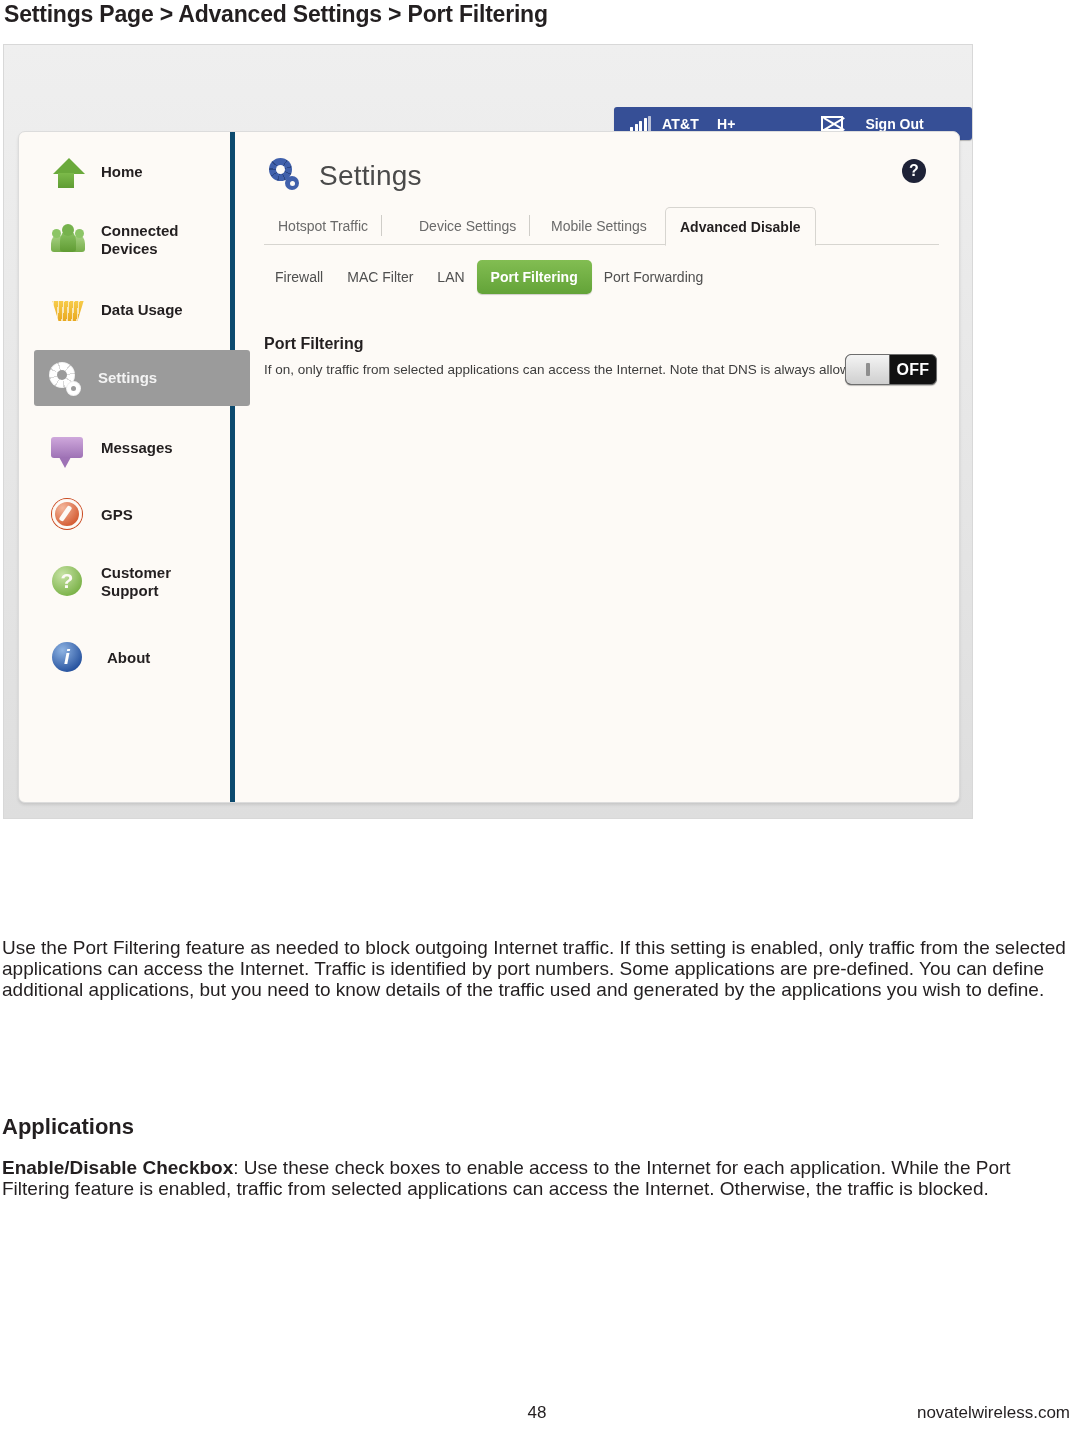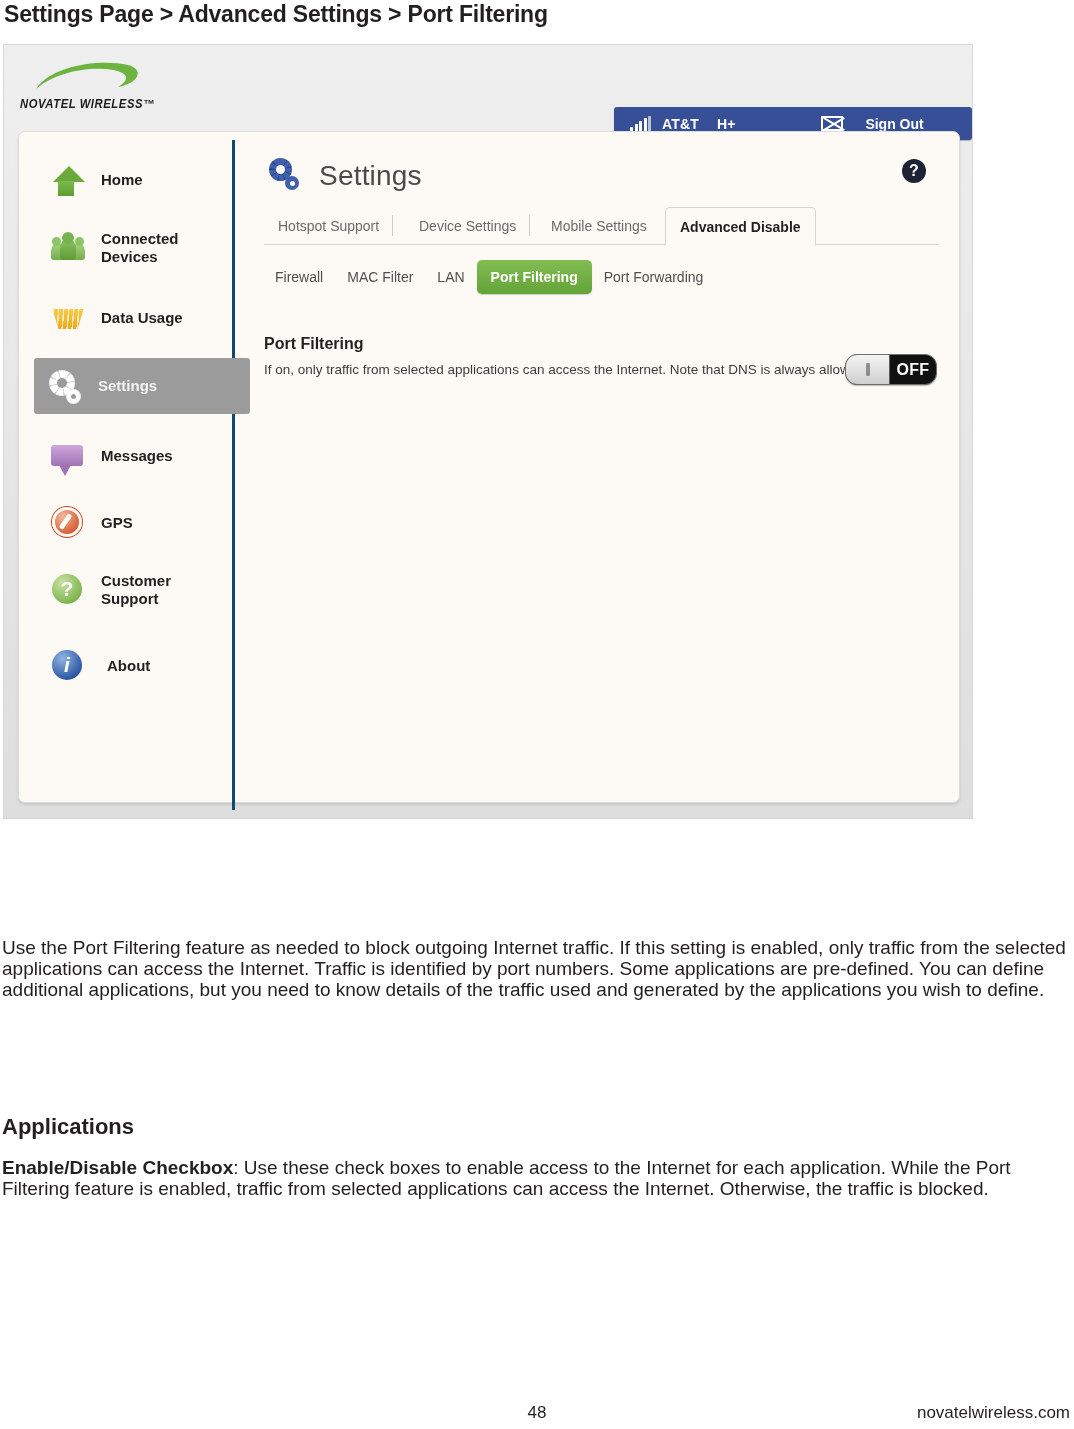--- a/index.html
+++ b/index.html
@@ -113,22 +113,21 @@
     background: #fdfaf6;
     border: 1px solid #dcdcdc;
     border-radius: 7px;
     box-shadow: 0 2px 3px rgba(0,0,0,.10);
   }
 
   
   .sidebar {
     position: absolute; left: 0; top: 0;
     width: 216px; height: 100%;
-    border-right: 3px solid #0c4a6e;
-    margin-top: 8px;
+    border-right: 5px solid #0c4a6e;
   }
   .nav-item {
     position: absolute;
     left: 18px;
     width: 198px;
     height: 52px;
     display: flex; align-items: center;
   }
   .nav-item.active {
     background: #9b9b9b;
@@ -332,21 +331,21 @@
     position:absolute; left:29px; top:203px;
     font-size:16px; font-weight:bold; color:#231f20;
   }
   .section-desc {
     position:absolute; left:29px; top:228px; width:610px;
     font-size:13.5px; color:#3d3d3d; line-height:1.45;
   }
   .toggle {
     position:absolute; right:22px; top:222px;
     width: 92px; height: 31px;
-    border-radius:12px;
+    border-radius:6px;
     border:1px solid #6e6e6e;
     background:#111111;
     display:flex; align-items:center;
     box-shadow: 0 1px 1px rgba(0,0,0,.25);
     overflow:hidden;
   }
   .toggle-knob {
     width: 44px; height: 100%;
     background: linear-gradient(180deg,#f4f4f4,#cfcfcf);
     display:flex; align-items:center; justify-content:center;
@@ -394,28 +393,20 @@
 
 <div class="page">
 
   <div class="doc-heading">Settings Page &gt; Advanced Settings &gt; Port Filtering</div>
 
   <div class="figure-wrap">
     <div class="fig-shade"></div>
 
     <div class="dev-header">
 
-      <div class="logo">
-        <svg class="logo-swoosh" viewBox="0 0 116 34">
-          <path d="M4 30 C 20 6, 68 0, 96 6 C 112 10, 108 24, 86 28 C 100 20, 96 12, 74 10 C 48 8, 20 16, 4 30 Z" fill="#6cb33f"></path>
-        </svg>
-        <div class="logo-text">
-          <span>NOVATEL WIRELESS</span><span>™</span>
-        </div>
-      </div>
 
       <div class="status-bar">
         <span class="sig-bars">
           <i></i>
             <i></i>
             <i></i>
             <i></i>
             <i></i>
         </span>
         <span class="carrier">AT&amp;T</span>
@@ -503,21 +494,21 @@
           <span class="title-gear">
             <span class="g1"></span>
               <span class="g2"></span>
           </span>
           <span class="pane-title">Settings</span>
         </div>
 
         <div class="help-badge">?</div>
 
         <div class="tabs">
-          <div class="tab sep" style="left:0;">Hotspot Support</div>
+          <div class="tab sep" style="left:0;">Hotspot Traffic</div>
           <div class="tab sep" style="left:141px;">Device Settings</div>
           <div class="tab" style="left:273px;">Mobile Settings</div>
           <div class="tab active" style="left:401px;">Advanced Disable</div>
         </div>
 
         <div class="subtabs">
           <span class="subtab">Firewall</span>
           <span class="subtab">MAC Filter</span>
           <span class="subtab">LAN</span>
           <span class="subtab active">Port Filtering</span>

